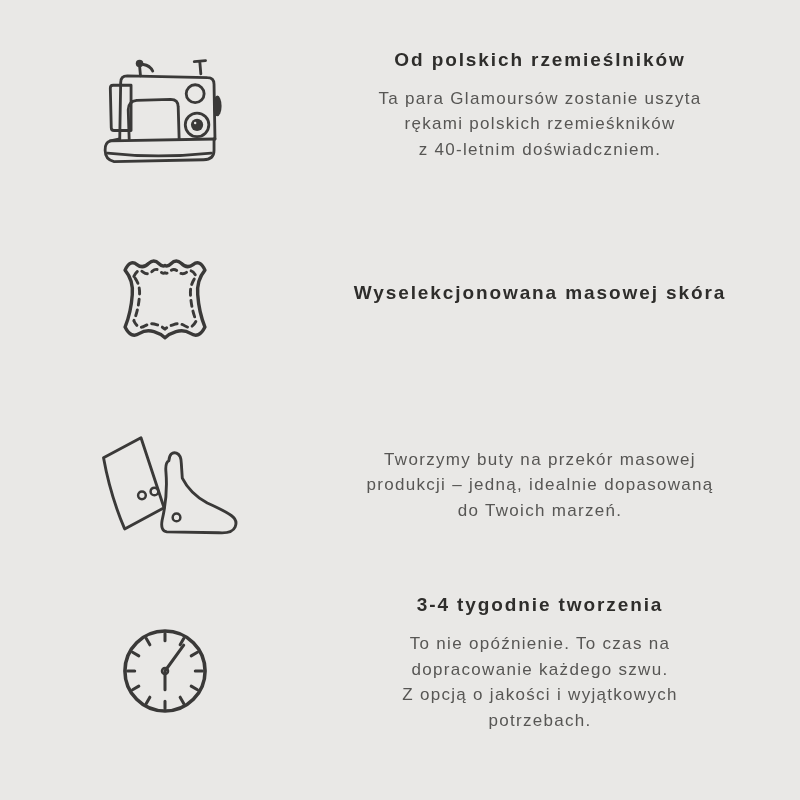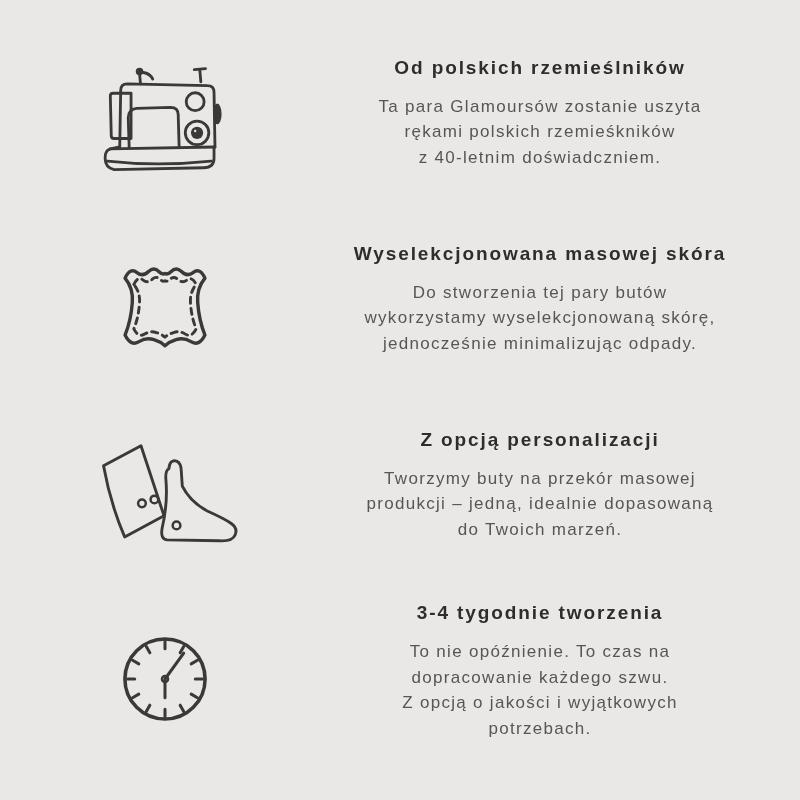--- a/index.html
+++ b/index.html
@@ -10,21 +10,21 @@
   }
   html, body { margin: 0; padding: 0; }
   body {
     width: 800px; height: 800px; overflow: hidden;
     background: var(--bg);
     font-family: "Liberation Sans", sans-serif;
   }
   .canvas {
     width: 796px; height: 800px;
     box-sizing: border-box;
-    padding-top: 28px;
+    padding-top: 20px;
   }
   .row {
     height: 186px;
     display: flex;
     align-items: center;
   }
   .icon-col {
     width: 250px;
     margin-left: 40px;
     flex-shrink: 0;
@@ -100,40 +100,36 @@
     <div class="icon-col">
       <svg width="102" viewBox="0 0 120 120" fill="none" stroke="#3a3938" stroke-linecap="round" stroke-linejoin="round">
         <path stroke-width="4" d="M13,26 Q19,13 27,19.5 Q34,25 41,18 Q47,12.5 53,18.5 Q57,22.5 60,20.5 Q63,22.5 67,18.5 Q73,12.5 79,18 Q86,25 93,19.5 Q101,13 107,26 Q97,38 98.5,55 Q100,76 107,93 Q100,107 90,100.5 Q82,95.5 73,98.5 Q65,101 60,105.5 Q55,101 47,98.5 Q38,95.5 30,100.5 Q20,107 13,93 Q20,76 21.5,55 Q23,38 13,26 Z"></path>
         <g transform="translate(13.2,13.2) scale(0.78)">
           <path stroke-width="4.4" stroke-dasharray="9 7.5" d="M13,26 Q19,13 27,19.5 Q34,25 41,18 Q47,12.5 53,18.5 Q57,22.5 60,20.5 Q63,22.5 67,18.5 Q73,12.5 79,18 Q86,25 93,19.5 Q101,13 107,26 Q97,38 98.5,55 Q100,76 107,93 Q100,107 90,100.5 Q82,95.5 73,98.5 Q65,101 60,105.5 Q55,101 47,98.5 Q38,95.5 30,100.5 Q20,107 13,93 Q20,76 21.5,55 Q23,38 13,26 Z"></path>
         </g>
       </svg>
     </div>
     <div class="text-col">
       <h2 class="feature-title">Wyselekcjonowana masowej skóra</h2>
-      <p class="feature-body">Do stworzenia tej pary butów
-wykorzystamy wyselekcjonowaną skórę,
-jednocześnie minimalizując odpady.</p>
     </div>
   </section>
 
   <section class="row">
     <div class="icon-col">
       <svg width="146" viewBox="12 6 152 114" fill="none" stroke="#3a3938" stroke-width="3" stroke-linecap="round" stroke-linejoin="round">
 
         <path d="M24,35 L63,14 L87,87 L46,109 Q31,74 24,35 Z"></path>
         <circle cx="64" cy="74" r="4" stroke-width="2.6"></circle>
         <circle cx="77" cy="70" r="4" stroke-width="2.6"></circle>
 
         <path d="M92,38 Q93,28 100,30 Q105,32 105,41 L106,56 Q114,72 132,82 Q150,90 157,95 Q164,100 161,107 Q158,114 144,113 L90,112 Q83,111 85,100 Q91,74 89,50 Q88,40 92,38 Z"></path>
         <circle cx="100" cy="97" r="4" stroke-width="2.6"></circle>
       </svg>
     </div>
     <div class="text-col">
-      <h2 class="feature-title">Z opcją personalizacji</h2>
       <p class="feature-body">Tworzymy buty na przekór masowej
 produkcji – jedną, idealnie dopasowaną
 do Twoich marzeń.</p>
     </div>
   </section>
 
   <section class="row">
     <div class="icon-col">
       <svg width="98" viewBox="0 0 110 110" fill="none" stroke="#3a3938" stroke-linecap="round" stroke-linejoin="round">
         <circle cx="55" cy="55" r="45" stroke-width="4"></circle>

